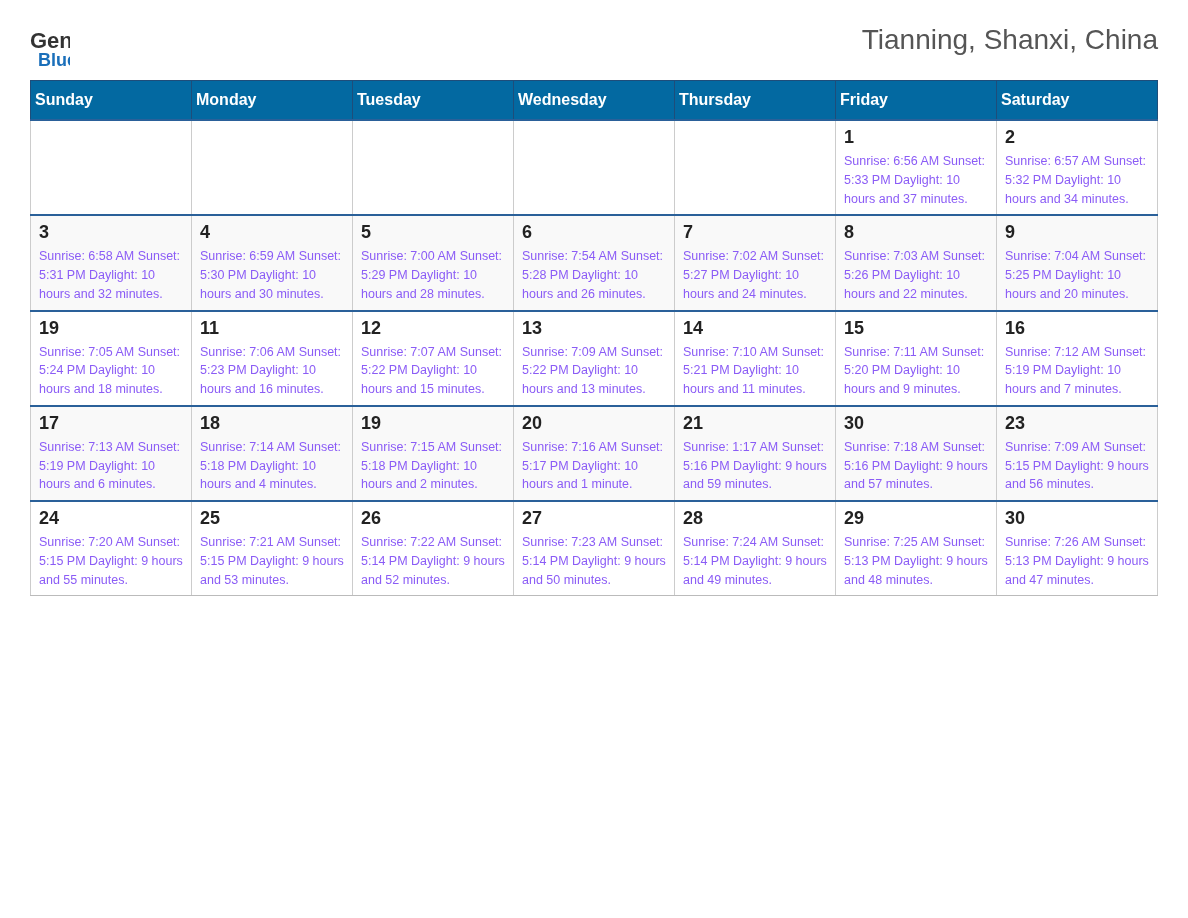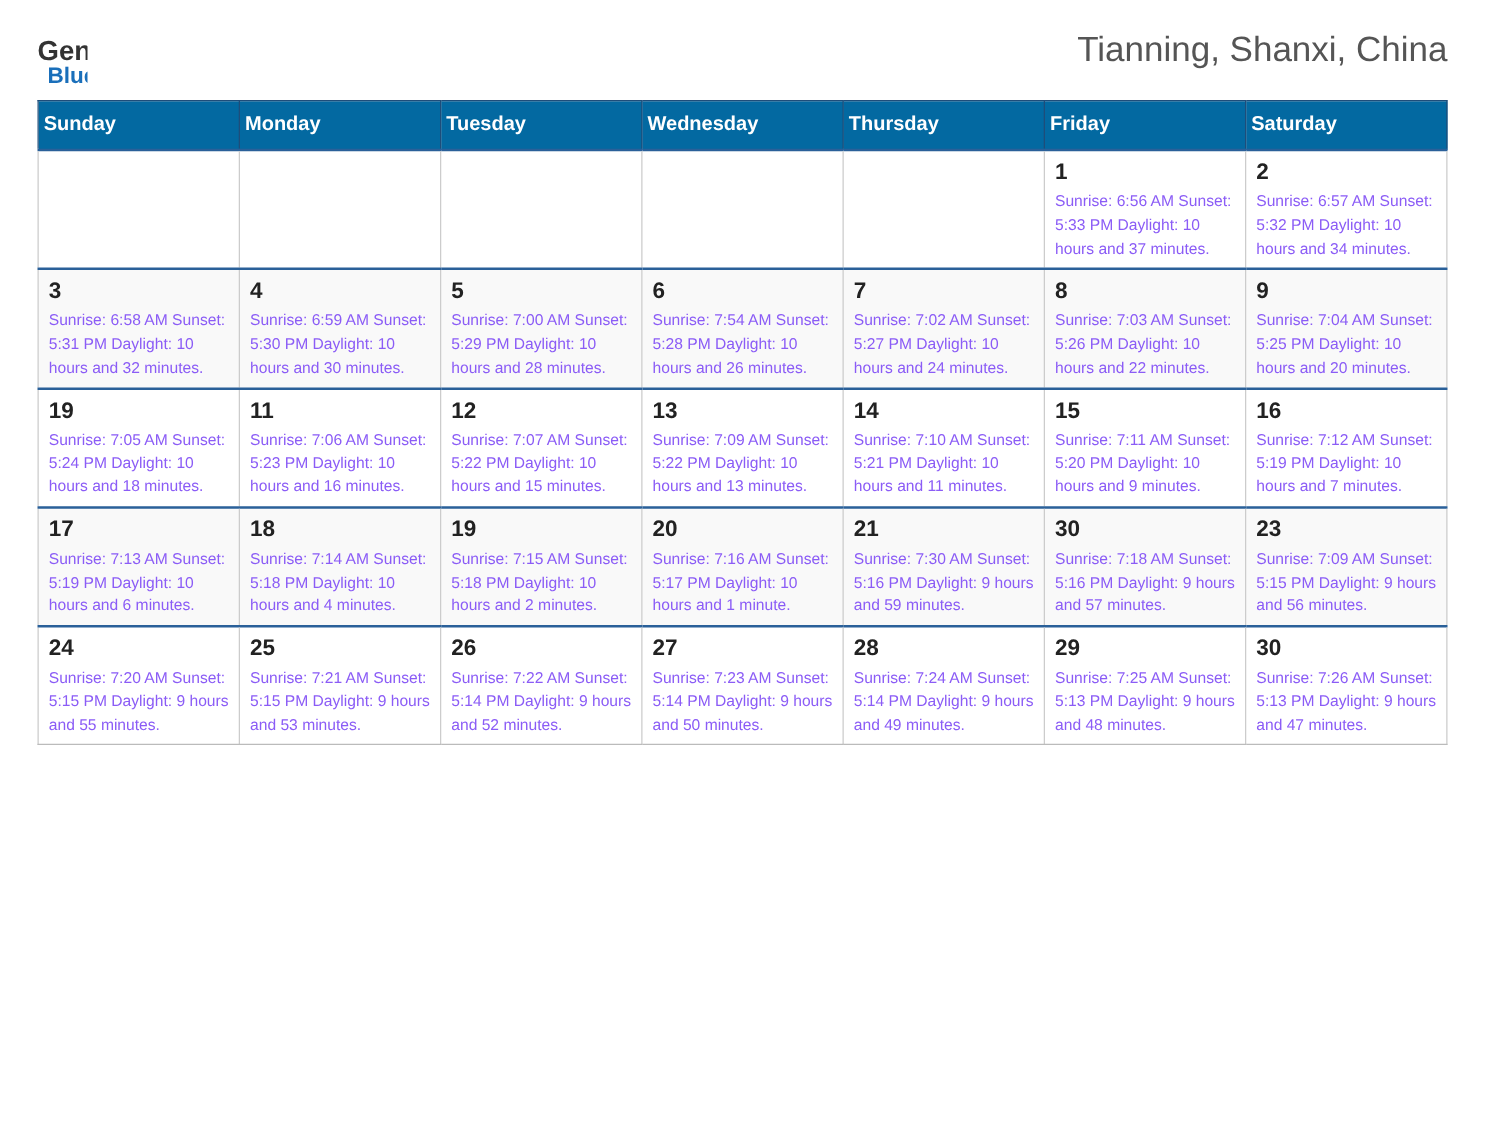--- a/index.html
+++ b/index.html
@@ -241,21 +241,21 @@
 Daylight: 10 hours and 2 minutes.</div>
         </td>
         <td>
           <span class="day-number">20</span>
           <div class="day-info">Sunrise: 7:16 AM
 Sunset: 5:17 PM
 Daylight: 10 hours and 1 minute.</div>
         </td>
         <td>
           <span class="day-number">21</span>
-          <div class="day-info">Sunrise: 7:30 AM
+          <div class="day-info">Sunrise: 1:17 AM
 Sunset: 5:16 PM
 Daylight: 9 hours and 59 minutes.</div>
         </td>
         <td>
           <span class="day-number">30</span>
           <div class="day-info">Sunrise: 7:18 AM
 Sunset: 5:16 PM
 Daylight: 9 hours and 57 minutes.</div>
         </td>
         <td>

